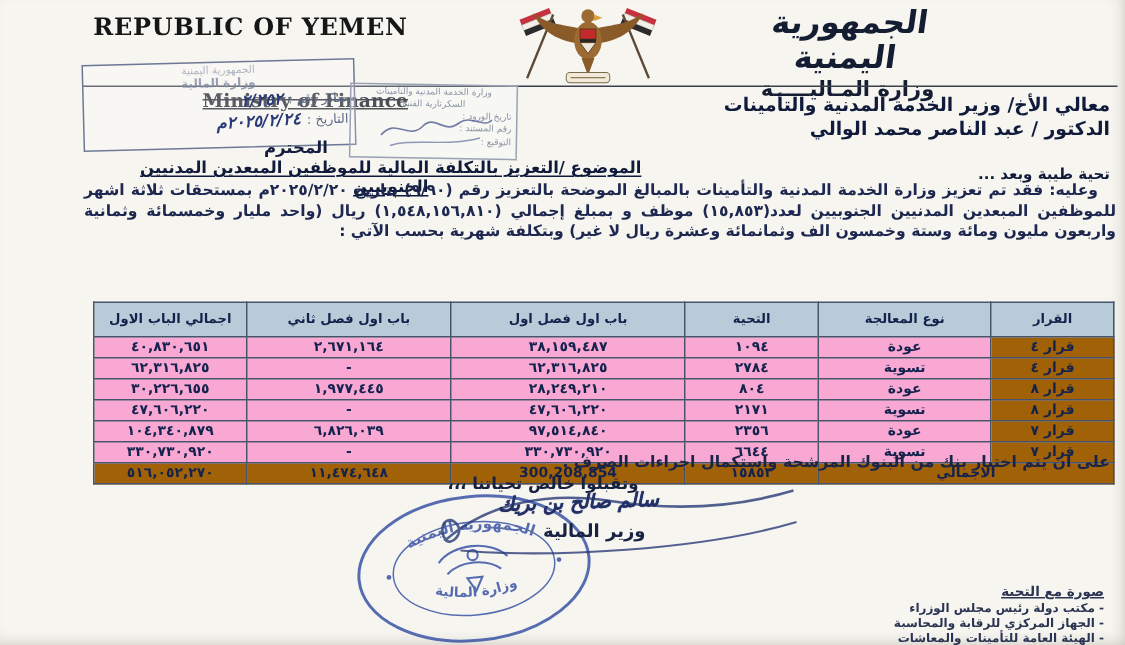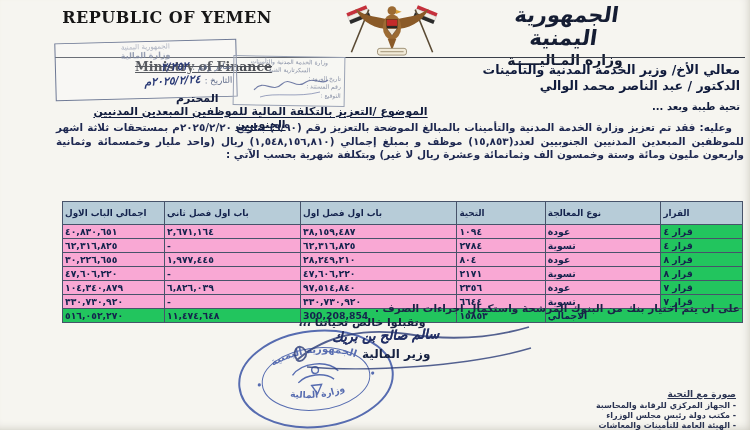--- a/index.html
+++ b/index.html
@@ -32,36 +32,36 @@
   .receipt-box{left:233px;top:56px;width:104px;height:46px;border:1px solid #9aa2b4;
                transform:rotate(1deg);padding:1px 3px;font-size:6px;color:#8b93a8;
                text-align:center;direction:rtl;background:rgba(255,255,255,.2);}
   .receipt-line{line-height:1.3;}
   .receipt-fields{text-align:right;font-size:6px;line-height:1.45;}
   .scribble{left:250px;top:70px;}
   
   .addr{right:10px;top:62px;width:320px;text-align:right;font-weight:bold;color:#101b3c;}
   .addr-1{font-size:12.5px;}
   .addr-2{font-size:12.5px;margin-top:1px;}
-  .addr-3{font-size:10px;margin-top:8px;margin-left:4px;}
+  .addr-3{font-size:10px;margin-top:18px;margin-left:4px;}
   
   .subject{left:88px;top:105px;width:345px;text-align:center;font-size:11px;font-weight:bold;
            color:#101b3c;text-decoration:underline;text-underline-offset:2px;}
   
   .body-text{left:56px;top:121px;width:688px;font-size:10.4px;font-weight:bold;color:#1d2750;
              text-align:justify;line-height:1.32;}
   .body-text p{margin:0;}
   .body-text .p2{text-indent:12px;}
   
   table.main{left:62px;top:201px;position:absolute;width:681px;border-collapse:collapse;
              direction:rtl;font-size:9.3px;font-weight:bold;color:#14234d;}
-  table.main th, table.main td{border:1px solid #47536a;text-align:left;padding:1px 2px;}
+  table.main th, table.main td{border:1px solid #47536a;text-align:center;padding:1px 2px;}
   table.main th{background:#b7ccd8;font-size:8.8px;line-height:1.15;height:20px;}
   table.main td{background:#f9a8d4;height:11px;}
-  table.main td.shade, table.main tr.totals td{background:#22c55e;}
+  table.main td.shade, table.main tr.totals td{background:#a16207;}
   
   .note{right:10px;top:302px;width:560px;text-align:right;font-size:10.5px;font-weight:bold;color:#1b2446;}
   .salut{left:262px;top:316px;width:200px;text-align:center;font-size:11px;font-weight:bold;color:#17203f;}
   
   .sig-name{left:332px;top:328px;font-size:13px;font-weight:bold;font-style:italic;color:#233066;
             transform:rotate(-2deg);letter-spacing:1px;text-shadow:0 0 .6px #233066;}
   .sig-title{left:362px;top:347px;font-size:12px;font-weight:bold;color:#182343;}
   .stamp-svg{left:235px;top:327px;transform:rotate(-6deg);opacity:.85;}
   .flourish{left:287px;top:322px;opacity:.8;}
   
@@ -248,19 +248,19 @@
 
   <svg class="abs flourish" width="250" height="52" viewBox="0 0 250 52">
     <path d="M10,38 C4,28 12,20 18,28 C22,34 14,42 10,38 C40,12 80,6 120,12 C165,19 205,16 242,5" stroke="#2b3c78" stroke-width="1.8" fill="none"></path>
     <path d="M20,45 C80,50 180,45 244,26" stroke="#2b3c78" stroke-width="1.4" fill="none"></path>
   </svg>
   <div class="abs sig-name rtl">سالم صالح بن بريك</div>
   <div class="abs sig-title rtl">وزير المالية</div>
 
   <div class="abs cc rtl">
     <span class="cc-head">صورة مع التحية</span>
+    <div class="cc-item">- مكتب دولة رئيس مجلس الوزراء</div>
     <div class="cc-item">- الجهاز المركزي للرقابة والمحاسبة</div>
-    <div class="cc-item">- مكتب دولة رئيس مجلس الوزراء</div>
     <div class="cc-item">- الهيئة العامة للتأمينات والمعاشات</div>
     
   </div>
 
 </div>
 
 </body></html>

